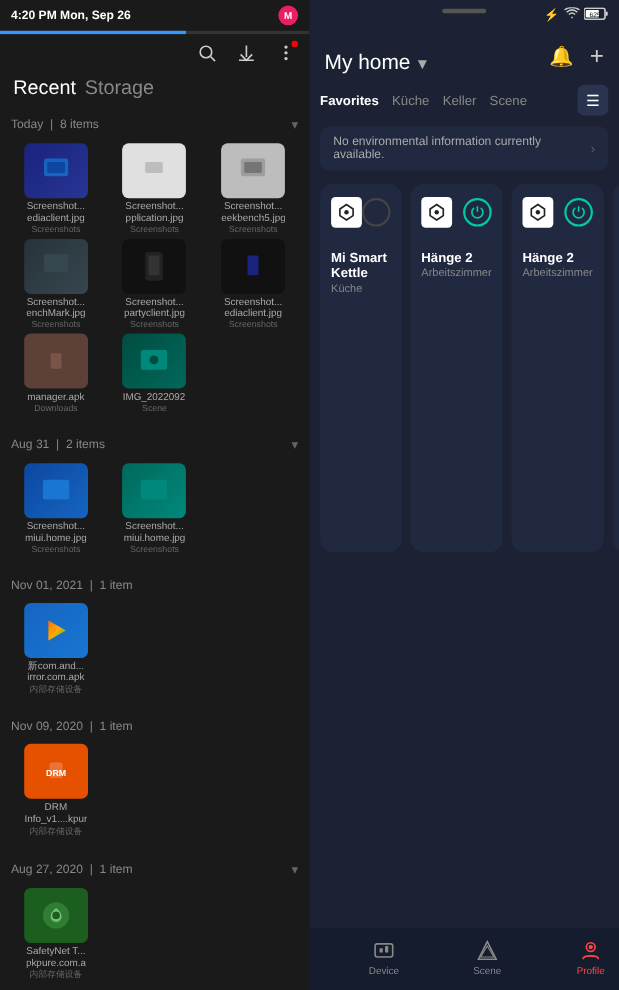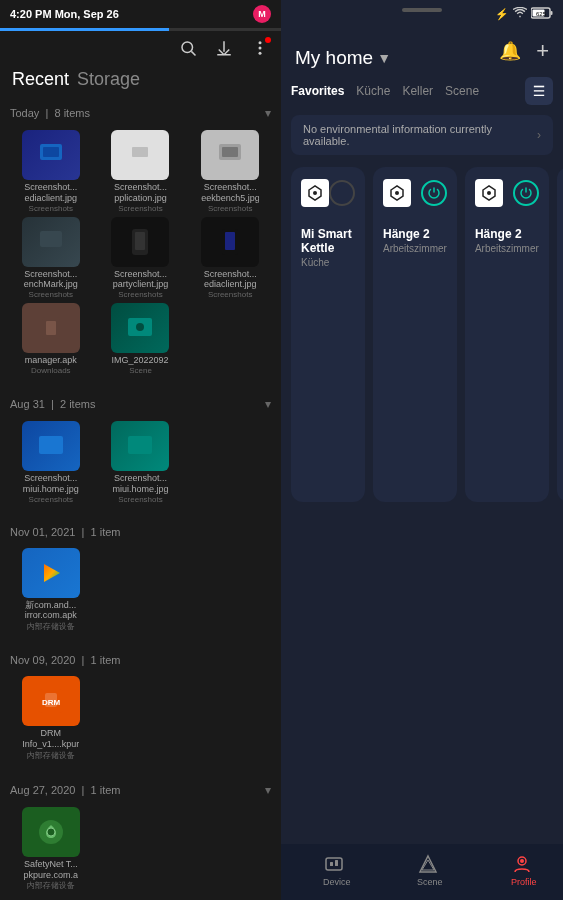--- a/index.html
+++ b/index.html
@@ -327,21 +327,21 @@
       height: 56px;
       background: #151c2e;
       display: flex;
       align-items: center;
       justify-content: space-around;
       padding-bottom: 4px;
     }
     .nav-item {
       display: flex;
       flex-direction: column;
-      align-items: flex-start;
+      align-items: center;
       gap: 2px;
       cursor: pointer;
       flex: 1;
       padding-left: 42px;
     }
     .nav-icon {
       width: 22px;
       height: 22px;
       display: flex;
       align-items: center;

